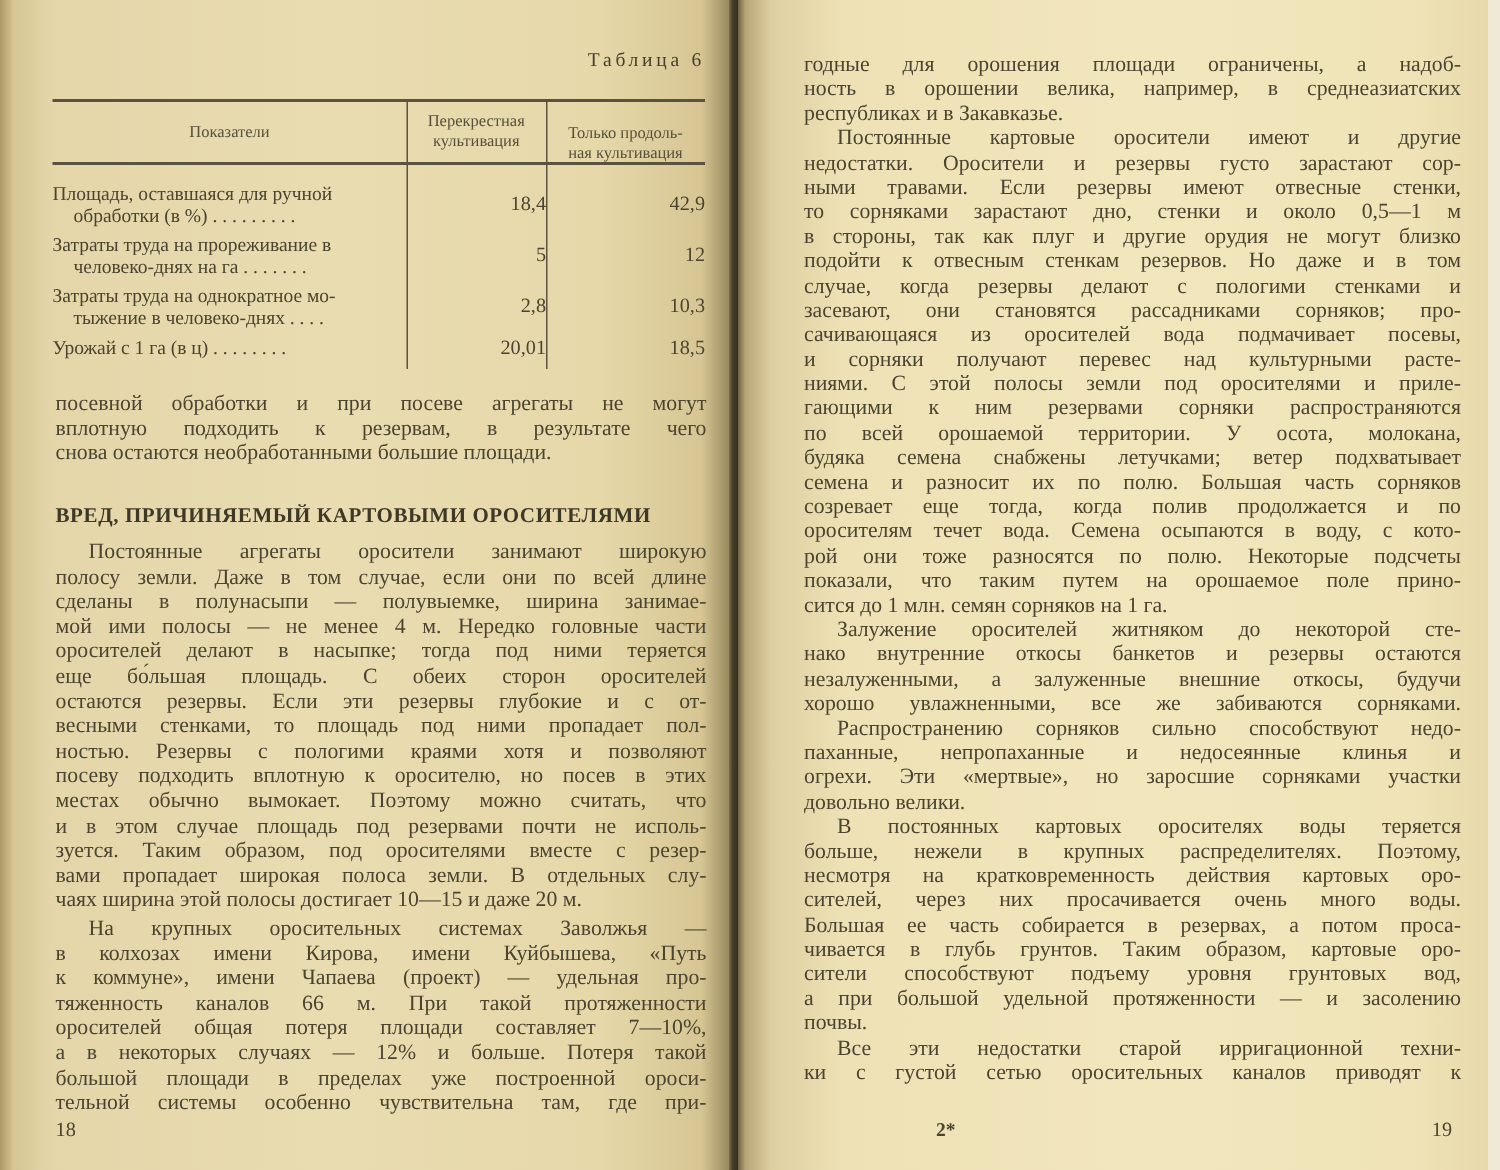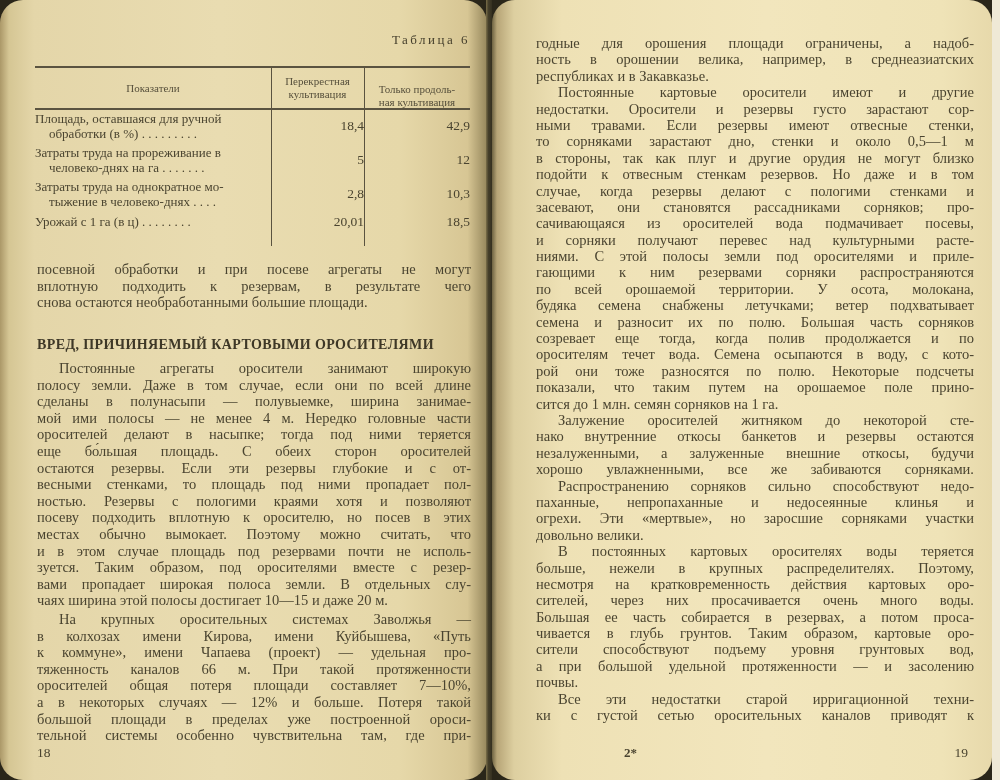--- a/index.html
+++ b/index.html
@@ -3,21 +3,21 @@
 <meta charset="utf-8">
 <style>
   html,body{margin:0;padding:0;}
   body{
     width:1000px;height:780px;overflow:hidden;
     background:#23201734;
     font-family:"Liberation Serif","DejaVu Serif",serif;
   }
   .spread{position:relative;width:1000px;height:780px;background:#2a2619;}
   
-  .page{position:absolute;top:0;height:780px;border-radius:23px;}
+  .page{position:absolute;top:0;height:780px;}
   .page-left{
     left:0;width:487px;
     background:linear-gradient(90deg,#ab9868 0px,#d5c694 9px,#e4d6a9 34px,#e9dcb1 45%,#e6d8a9 82%,#d7c694 96%,#96875c 100%);
   }
   .page-right{
     left:492px;width:500px;
     background:linear-gradient(90deg,#6e6342 0px,#b7a577 5px,#ddcfa0 22px,#eee1b5 70px,#f2e6bd 55%,#efe3b7 90%,#e7d9ab 100%);
   }
   .gutter{position:absolute;top:0;left:486px;width:6px;height:780px;
     background:linear-gradient(90deg,#7b6f49 0,#453f2a 40%,#3c362400 140%,#6d6141 100%);}
@@ -34,21 +34,21 @@
     text-align:right;font-size:13px;letter-spacing:2.5px;color:#453f2c;}
   .tbl{position:absolute;top:66px;left:35px;width:435px;height:180px;}
   .tbl .rule-top{position:absolute;top:0;left:0;width:100%;height:2px;background:#5a5340;}
   .tbl .rule-head{position:absolute;top:42px;left:0;width:100%;height:2px;background:#5a5340;}
   .tbl .vline{position:absolute;top:2px;width:1px;height:178px;background:#5a5340;}
   .tbl .v1{left:236px;} .tbl .v2{left:329px;}
   .tbl-header{position:absolute;top:2px;left:0;width:435px;height:40px;display:flex;}
   .th{display:flex;align-items:center;justify-content:center;text-align:center;
       font-size:11px;line-height:13px;color:#57503c;white-space:pre-line;}
   .th.c1{width:236px;} .th.c2{width:93px;} .th.c3{width:106px;margin-top:16px;}
-  .tbl-body{position:absolute;top:34px;left:0;width:435px;padding-top:9px;}
+  .tbl-body{position:absolute;top:44px;left:0;width:435px;padding-top:9px;}
   .t-row{display:flex;align-items:center;}
   .t-label{width:236px;font-size:13px;line-height:15.5px;color:#4a4430;}
   .t-lab-line{white-space:nowrap;overflow:hidden;}
   .t-lab-line.cont{padding-left:14px;}
   .t-val{font-size:13.5px;text-align:right;color:#4a4430;}
   .t-val.a{width:93px;} .t-val.b{width:106px;}
   .t-row.h2{height:34px;} .t-row.h1{height:22px;}
   
   .lp-intro{top:261px;left:37px;width:434px;}
   .lp-heading{position:absolute;top:337px;left:37px;width:434px;text-align:left;

